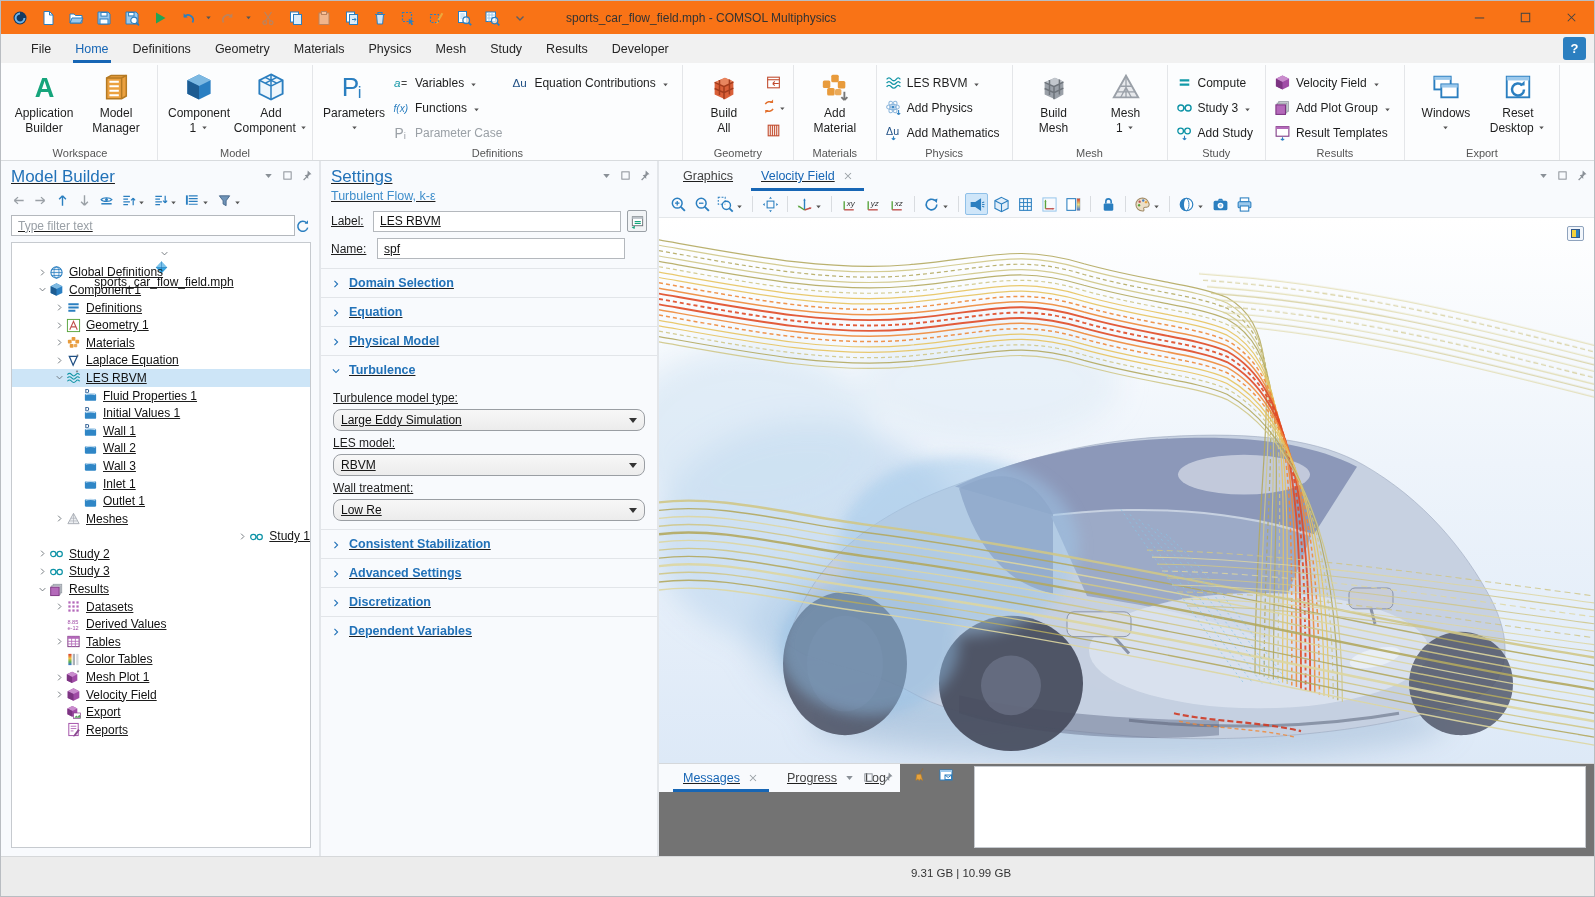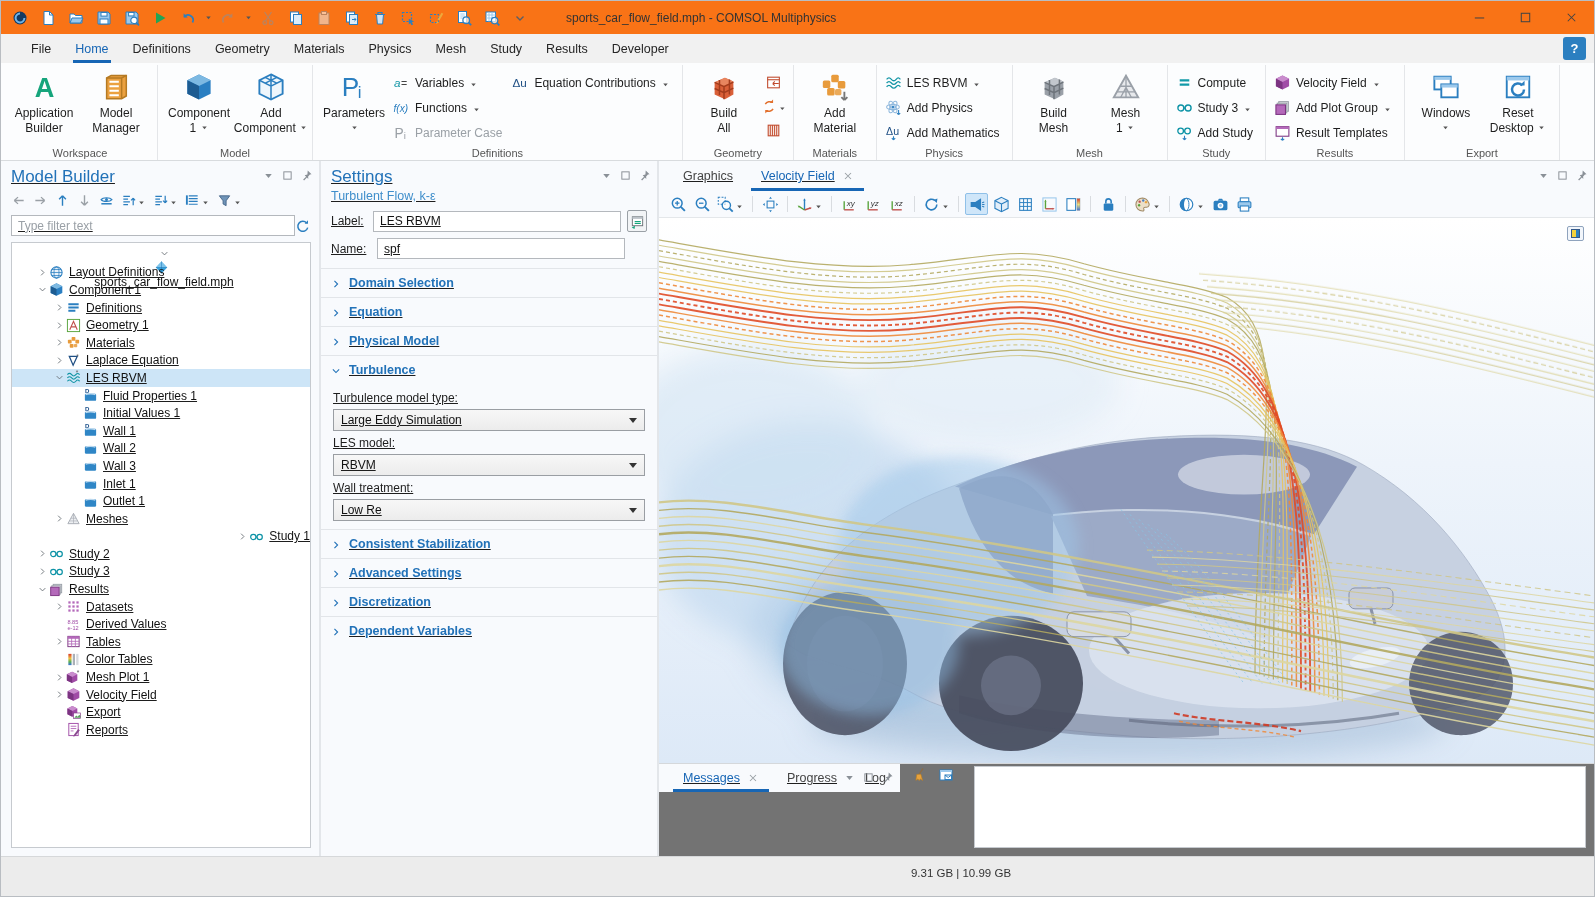--- a/index.html
+++ b/index.html
@@ -69,21 +69,21 @@
   .frow .flabel{width:40px;font-size:12px;color:#1e1e1e;}
   .frow input{flex:0 0 248px;height:21px;border:1px solid #b4b8bd;background:#fff;font-size:12px;padding:0 6px;color:#111;}
   .sbtn{width:22px;height:22px;border:1px solid #9aa0a6;background:#f2f4f6;border-radius:2px;display:flex;align-items:center;justify-content:center;}
   .sbtn .ic{width:15px;height:15px;}
   .sections{margin-top:6px;flex:1;overflow:hidden;min-height:0;}
   .sechead{display:flex;align-items:center;gap:8px;height:29px;border-top:1px solid #e2e5e9;padding:0 10px;}
   .sechead .chev{width:10px;height:10px;}
   .sechead .slab{color:#2272b8;font-size:12.5px;font-weight:600;}
   .secbody{padding:2px 12px 8px 12px;}
   .fldlab{font-size:12px;color:#1e1e1e;margin:5px 0 4px 0;}
-  .dropdown{height:22px;background:linear-gradient(#f7f7f7,#ececec);border:1px solid #9a9ea3;border-radius:0;
+  .dropdown{height:22px;background:linear-gradient(#f7f7f7,#ececec);border:1px solid #9a9ea3;border-radius:8px;
             display:flex;align-items:center;justify-content:space-between;padding:0 7px;font-size:12px;color:#111;}
   .dropdown .dcaret{width:0;height:0;border-left:4px solid transparent;border-right:4px solid transparent;border-top:5px solid #333;}
   
   .rightcol{display:flex;flex-direction:column;background:#f8fafd;min-height:0;}
   .gtabs{height:30px;display:flex;align-items:stretch;padding-left:10px;position:relative;flex:0 0 auto;background:#f8fafd;}
   .gtab{display:flex;align-items:center;gap:7px;padding:0 14px;font-size:12.5px;color:#444;position:relative;}
   .gtab.active{color:#1766b5;}
   .gtab.active::after{content:"";position:absolute;left:4px;right:4px;bottom:0;height:3px;background:#1766b5;}
   .gtab .ic{width:12px;height:12px;}
   .gtoolbar{height:26px;display:flex;align-items:center;gap:2px;padding:0 8px;flex:0 0 auto;}
@@ -734,21 +734,21 @@
             <span class="texp">
               <svg viewBox="0 0 16 16" width="100%" height="100%">
                 <path d="M5.5 3l5 5-5 5" fill="none" stroke="#6a7076" stroke-width="1.6"></path>
               </svg>
             </span>
             <span class="ticon"><svg viewBox="0 0 16 16" width="100%" height="100%">
                 <circle cx="8" cy="8" r="6" fill="#e8f1fa" stroke="#2b7fc0" stroke-width="1.1"></circle>
                 <ellipse cx="8" cy="8" rx="2.7" ry="6" fill="none" stroke="#2b7fc0" stroke-width=".8"></ellipse>
                 <path d="M2 8h12M3 4.8h10M3 11.2h10" stroke="#2b7fc0" stroke-width=".8"></path>
               </svg></span>
-            <span>Layout Definitions</span>
+            <span>Global Definitions</span>
           </div>
           <div class="trow" style="padding-left: 23px;">
             <span class="texp">
               <svg viewBox="0 0 16 16" width="100%" height="100%">
                 <path d="M3 5.5l5 5 5-5" fill="none" stroke="#6a7076" stroke-width="1.6"></path>
               </svg>
             </span>
             <span class="ticon"><svg viewBox="0 0 16 16" width="100%" height="100%">
                 <path d="M8 1.3 14.2 4.4v7.2L8 14.7 1.8 11.6V4.4Z" fill="#2a7fc2"></path>
                 <path d="M8 1.3 14.2 4.4 8 7.5 1.8 4.4Z" fill="#7db9e2"></path>

